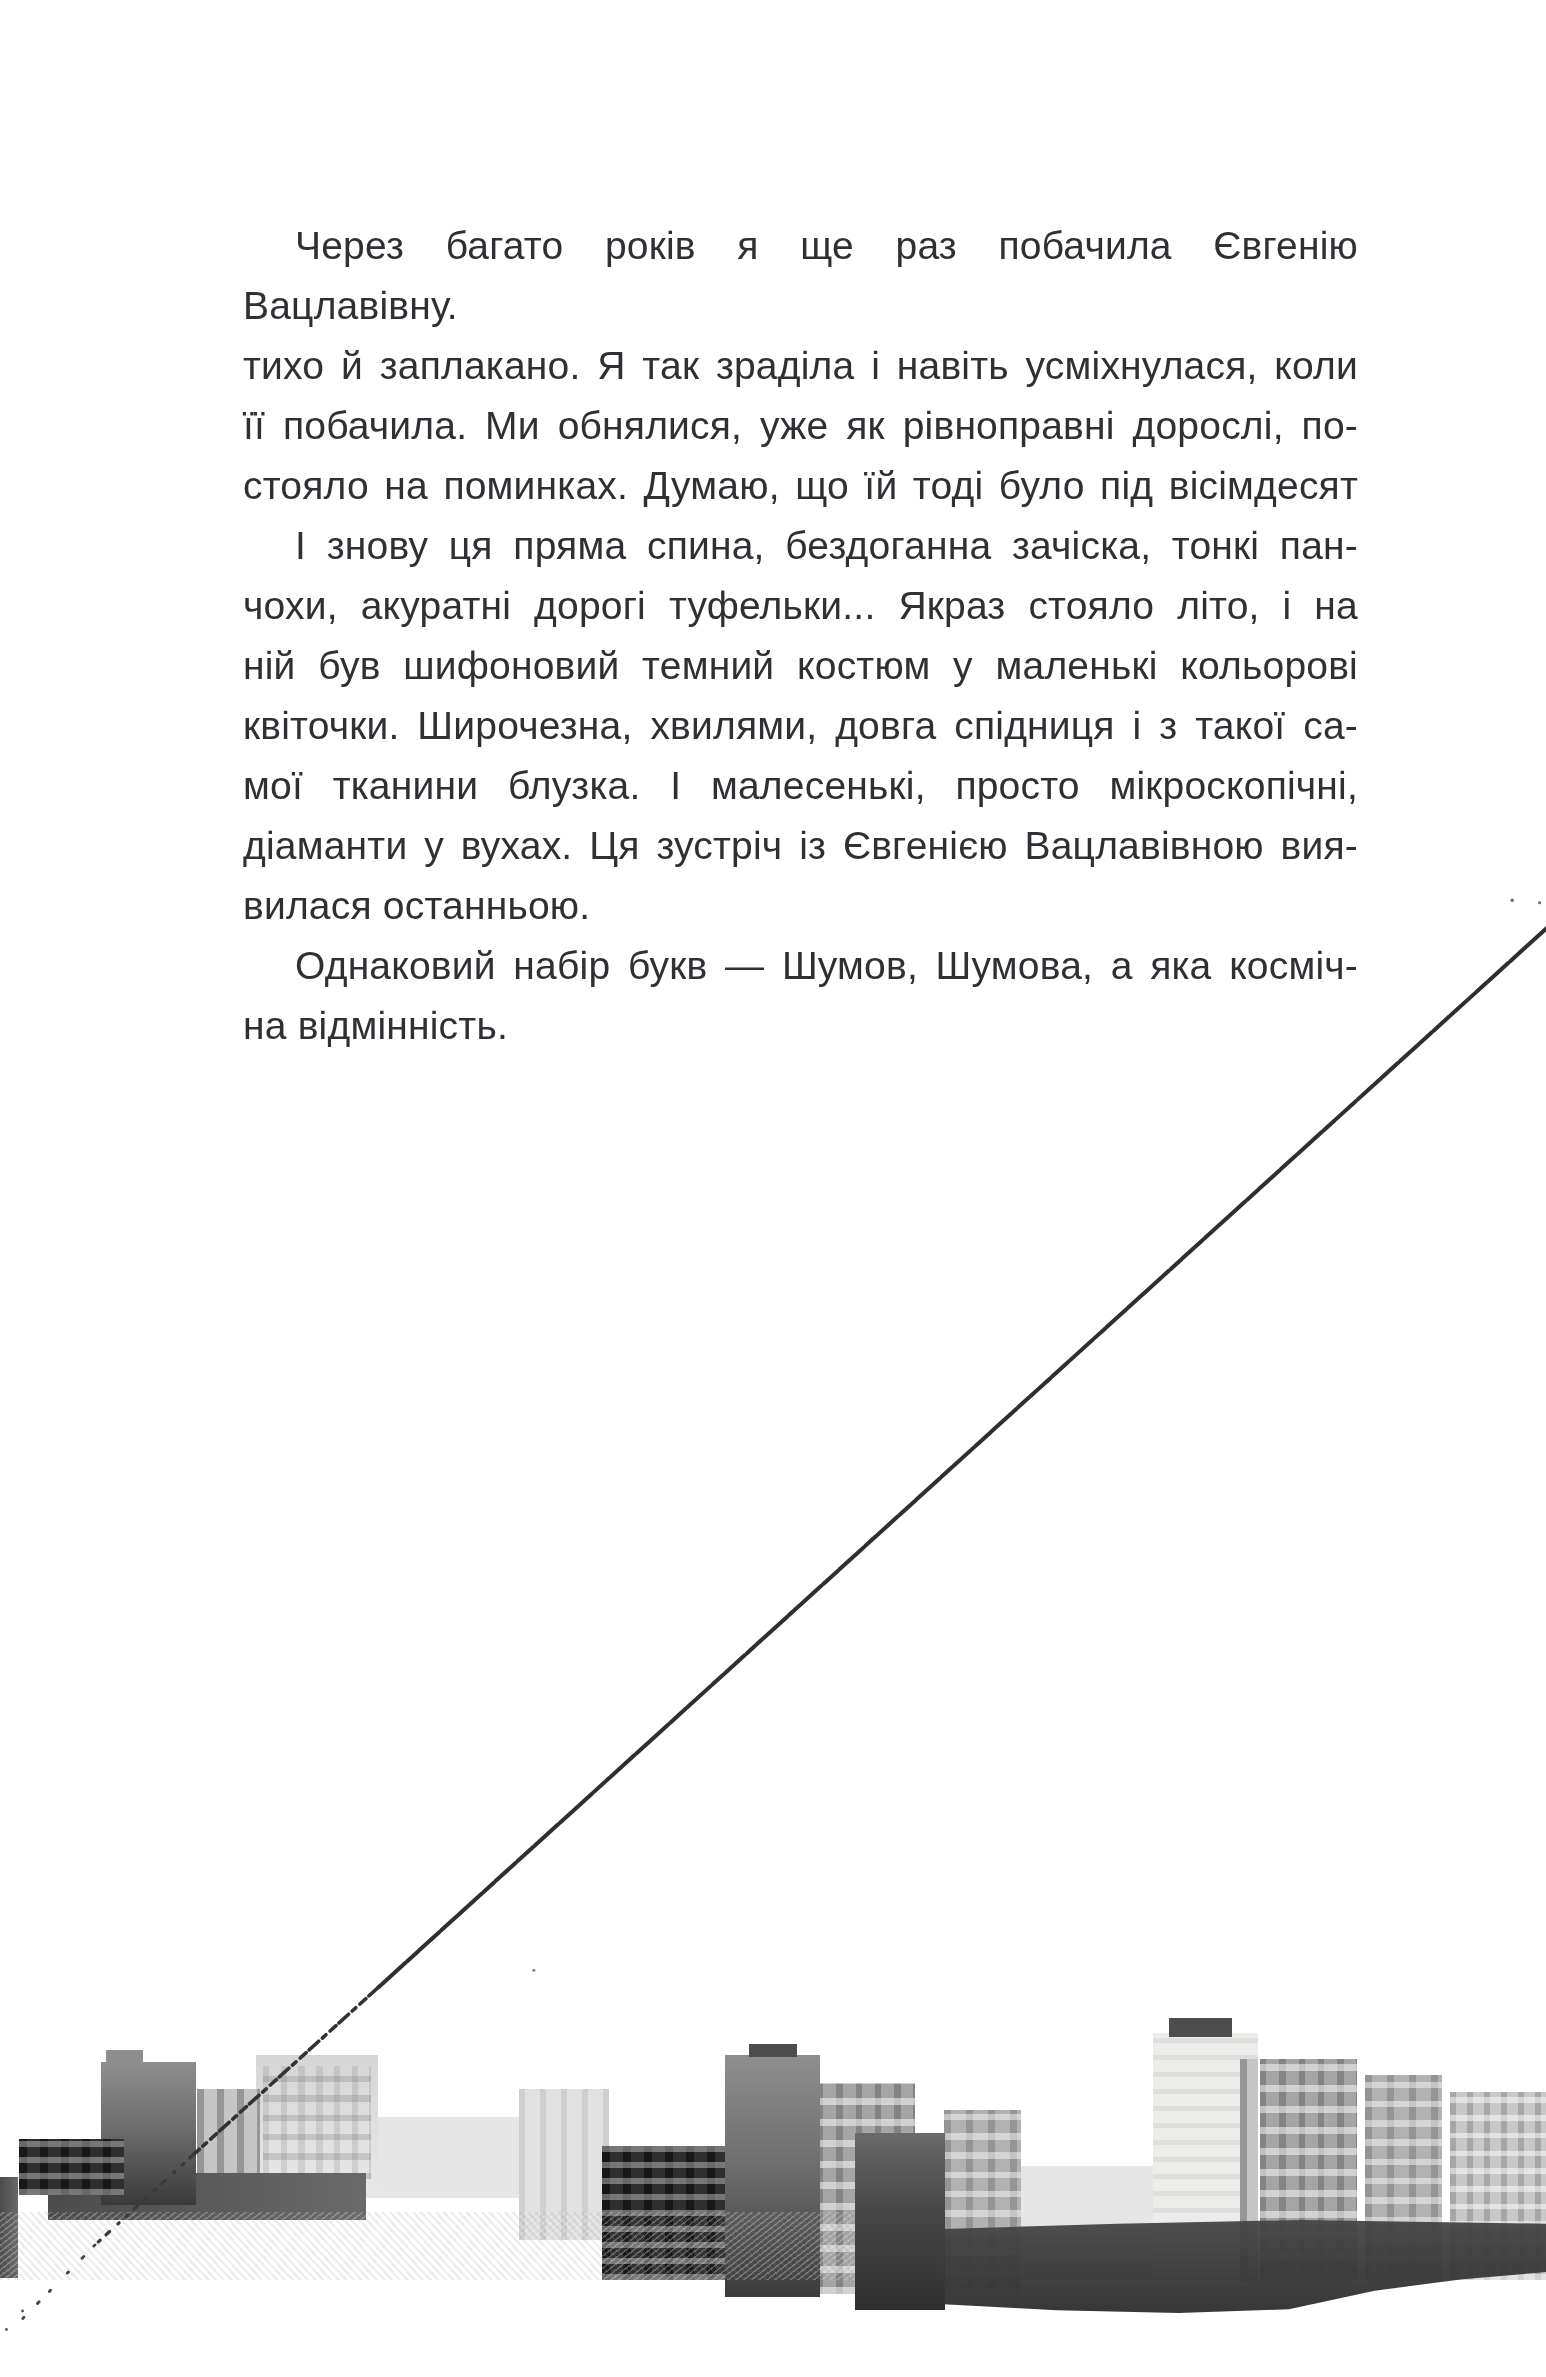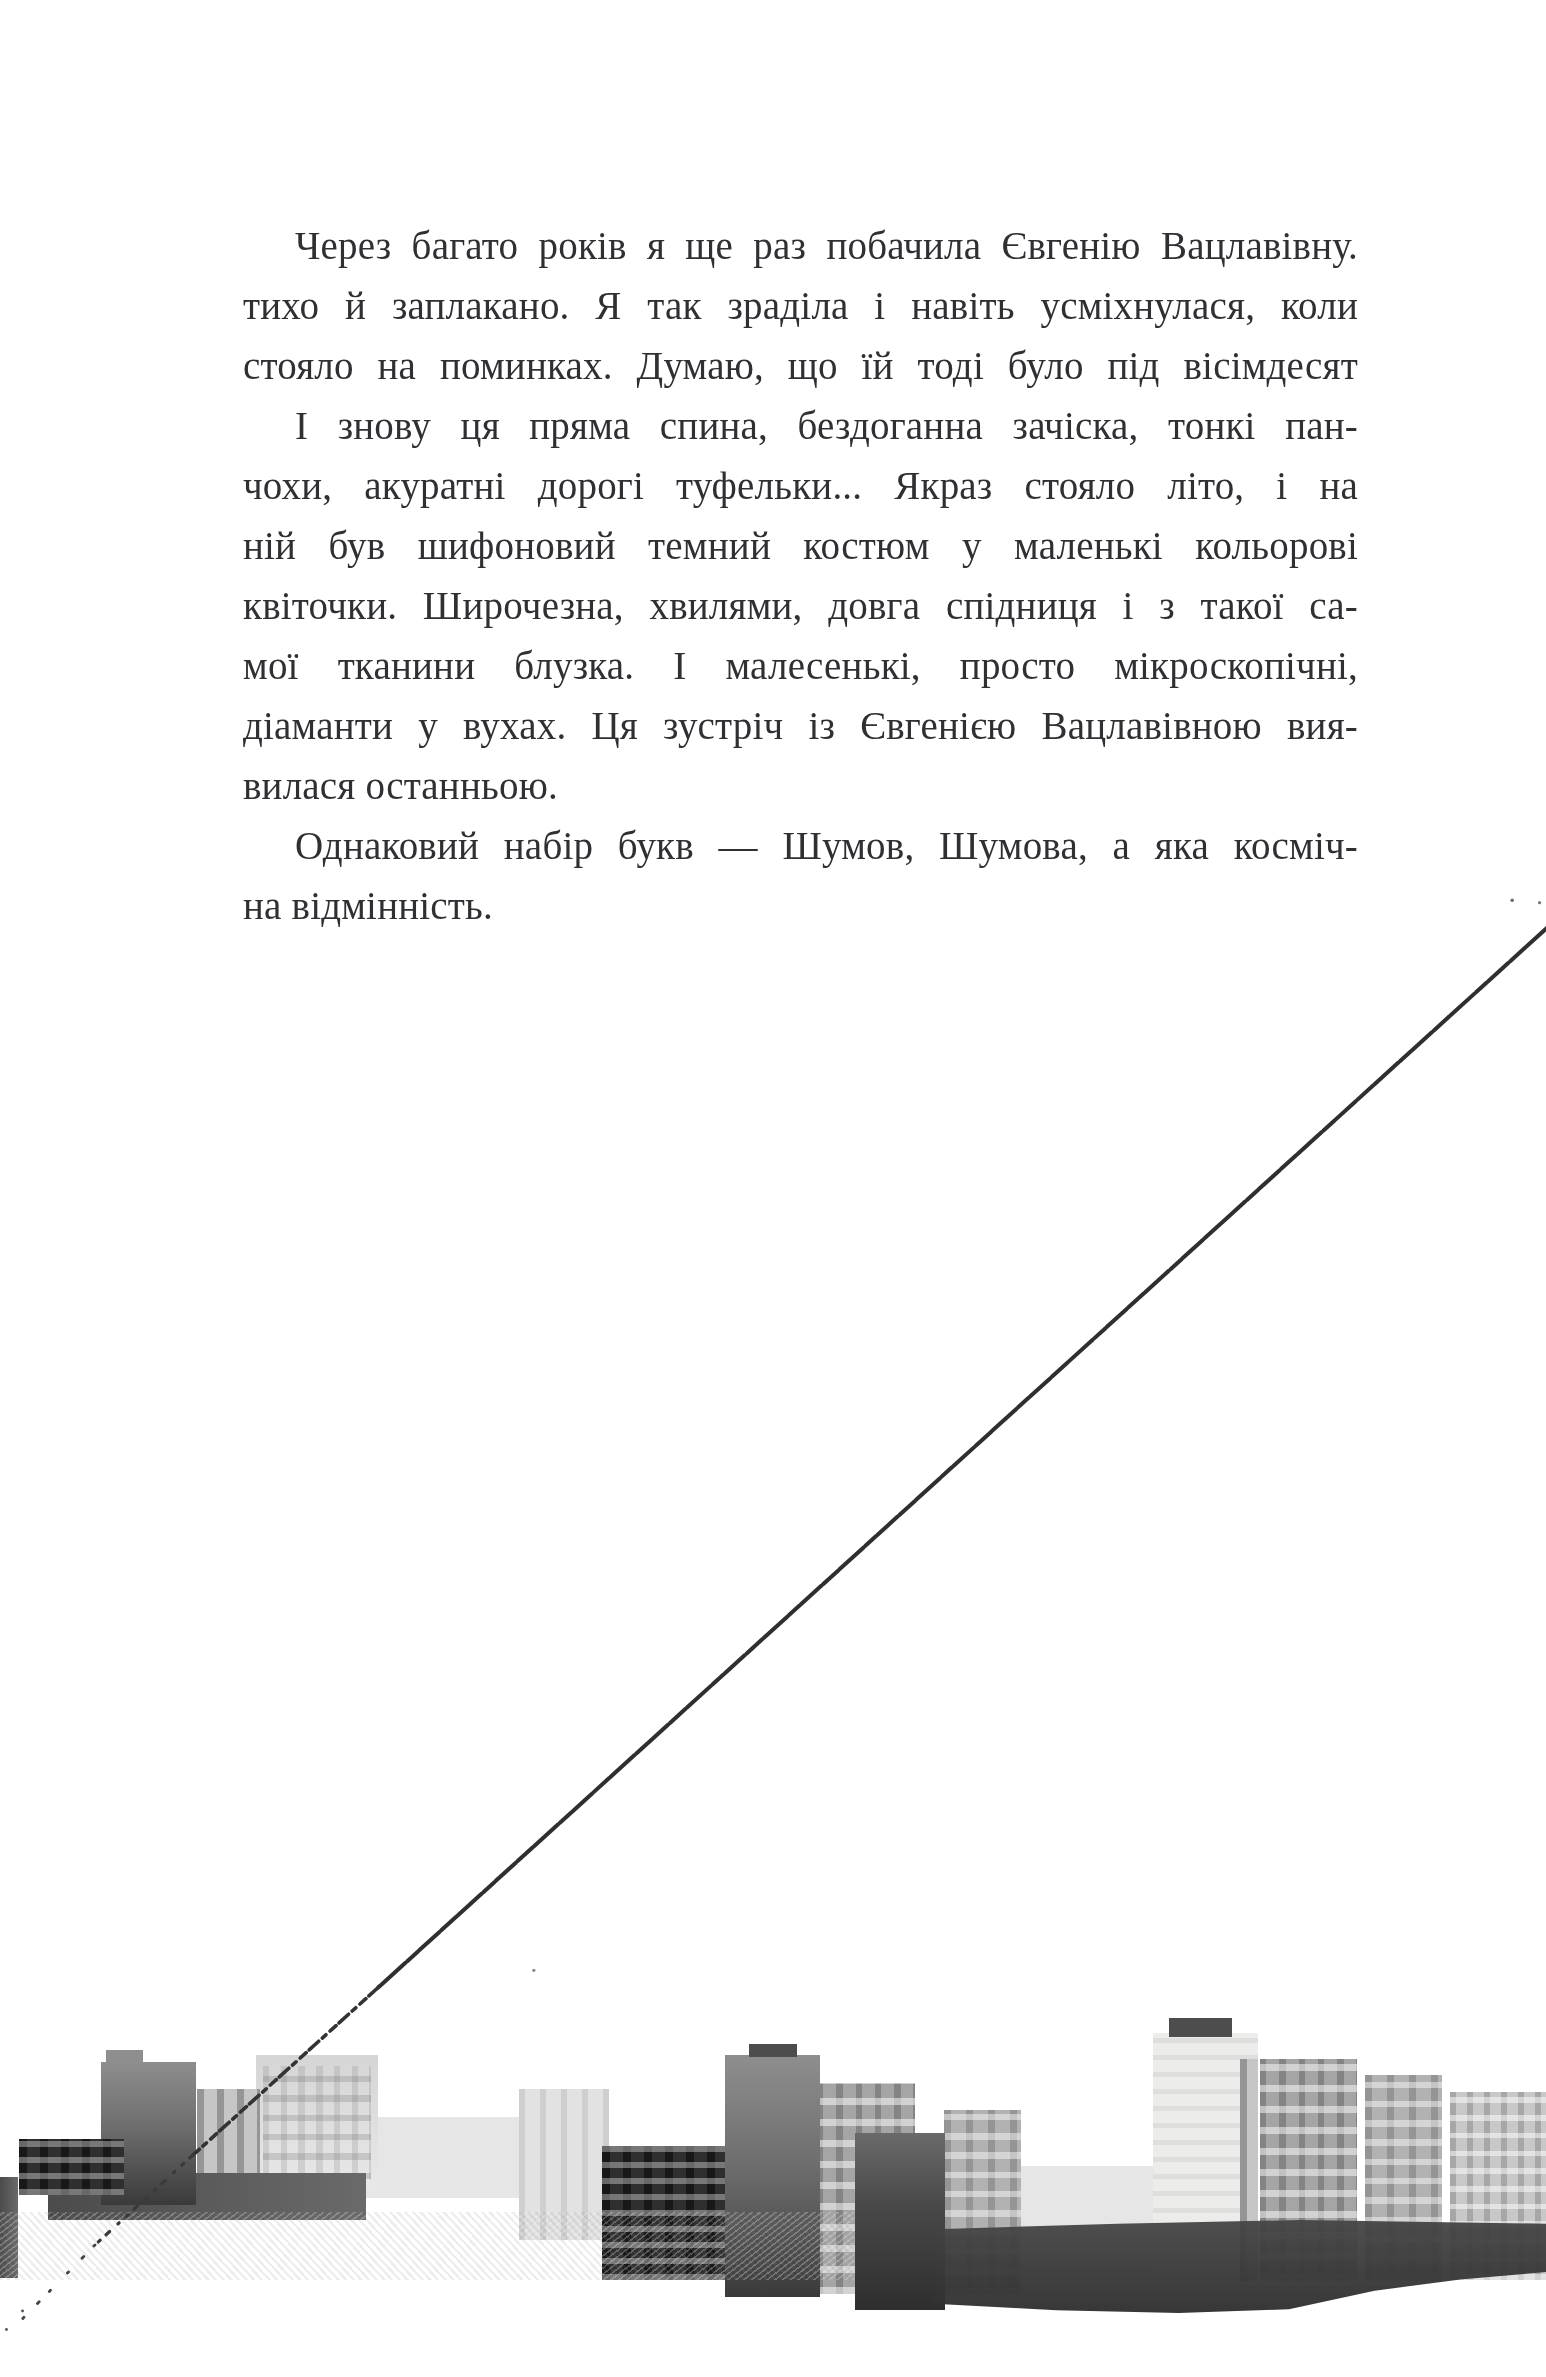--- a/index.html
+++ b/index.html
@@ -1,19 +1,19 @@
 <!DOCTYPE html>
 <html style="font-size:13px"><head>
 <meta charset="utf-8">
 <style>
   html,body { margin:0; padding:0; background:#ffffff; }
   .page {
     position:relative; width:1546px; height:2377px;
     background:#ffffff; overflow:hidden;
-    font-family:Liberation Serif, serif;
+    font-family:Liberation Sans, sans-serif;
   }
 
   
   .text-block {
     position:absolute; left:243px; top:216px; width:1115px;
     color:#2f3034; font-size:39px; line-height:60px;
     letter-spacing:0.2px;
   }
   .line { text-align:justify; text-align-last:justify; }
   .line.indent { text-indent:52px; }
@@ -65,20 +65,21 @@
   .scratch { position:absolute; inset:0; z-index:10; pointer-events:none; }
 </style>
 </head>
 <body>
 
 <div class="page">
 
   <div class="text-block">
     <div class="line indent">Через багато років я ще раз побачила Євгенію Вацлавівну.</div>
     <div class="line">тихо й заплакано. Я так зраділа і навіть усміхнулася, коли</div>
+    <div class="line">її побачила. Ми обнялися, уже як рівноправні дорослі, по-</div>
     <div class="line">стояло на поминках. Думаю, що їй тоді було під вісімдесят</div>
     <div class="line indent">І знову ця пряма спина, бездоганна зачіска, тонкі пан-</div>
     <div class="line">чохи, акуратні дорогі туфельки... Якраз стояло літо, і на</div>
     <div class="line">ній був шифоновий темний костюм у маленькі кольорові</div>
     <div class="line">квіточки. Широчезна, хвилями, довга спідниця і з такої са-</div>
     <div class="line">мої тканини блузка. І малесенькі, просто мікроскопічні,</div>
     <div class="line">діаманти у вухах. Ця зустріч із Євгенією Вацлавівною вия-</div>
     <div class="line end">вилася останньою.</div>
     <div class="line indent">Однаковий набір букв — Шумов, Шумова, а яка косміч-</div>
     <div class="line end">на відмінність.</div>

